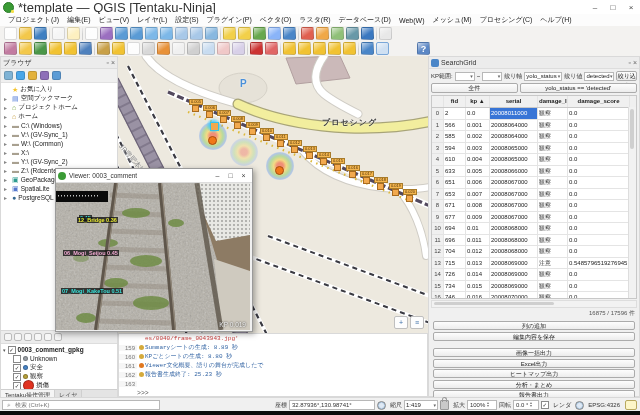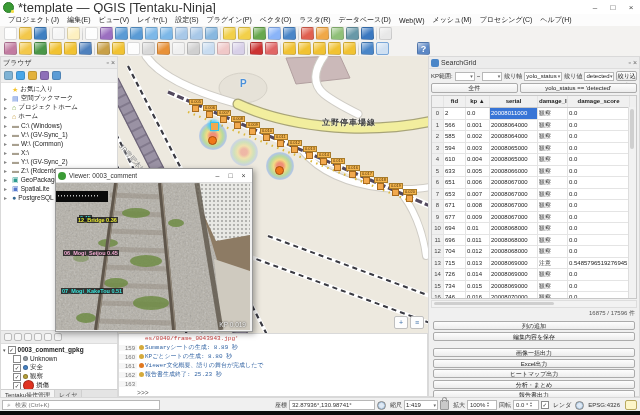--- a/index.html
+++ b/index.html
@@ -421,21 +421,21 @@
       <line x1="50" y1="36" x2="312" y2="150" stroke="#53495e" stroke-width="3.2" stroke-dasharray="7 3"></line>
       <line x1="150" y1="180" x2="312" y2="240" stroke="#fff" stroke-width="4"></line>
       <line x1="150" y1="180" x2="312" y2="240" stroke="#3a3a42" stroke-width="2" stroke-dasharray="5 4"></line>
       <line x1="130" y1="200" x2="312" y2="267" stroke="#fff" stroke-width="4"></line>
       <line x1="130" y1="200" x2="312" y2="267" stroke="#3a3a42" stroke-width="2" stroke-dasharray="5 4"></line>
 
       <line x1="70" y1="56" x2="295" y2="146" stroke="#ddb93a" stroke-width="2.2" stroke-dasharray="1.5 4.5"></line>
     </g>
   </svg>
   <div class="maplabel" style="left:122px;top:22px;font-size:10px;color:#4a90d9;">P</div>
-  <div class="maplabel" style="left:204px;top:61px;font-size:8px;letter-spacing:1px;">立野停車場線</div>
+  <div class="maplabel" style="left:204px;top:61px;font-size:8px;letter-spacing:1px;">プロセシング</div>
   <div class="maplabel" style="left:6px;top:86px;font-size:7px;color:#8a8a8a;transform:rotate(49deg);transform-origin:left top;font-weight:normal;">JR豊肥本線</div>
   <div class="heat" style="left:81px;top:66px;"></div>
   <div class="heat" style="left:148px;top:96px;"></div>
   <div class="heat" style="left:112px;top:82px;opacity:.55;"></div>
   <div class="ocircle" style="left:90px;top:80px;"></div>
   <div class="ocircle" style="left:157px;top:110px;"></div>
   <div class="selmark" style="left:88px;top:62px;">
       <i></i>
     </div>
   <span>

